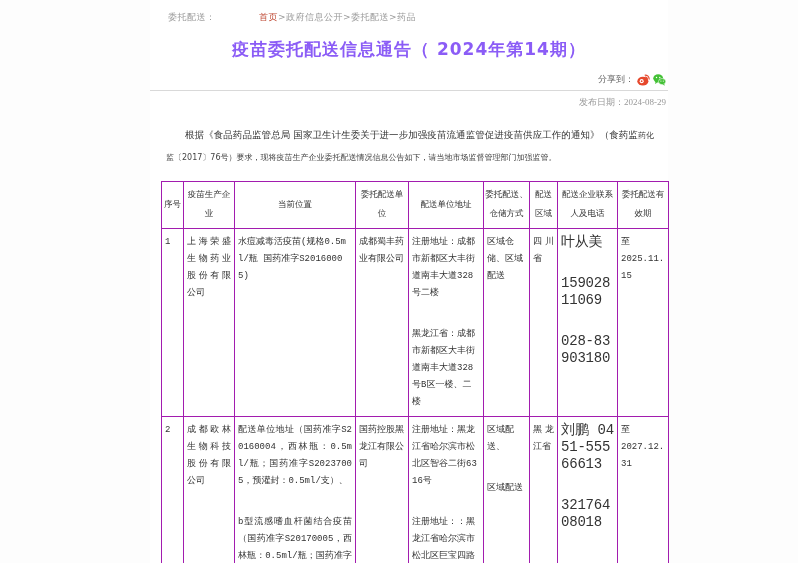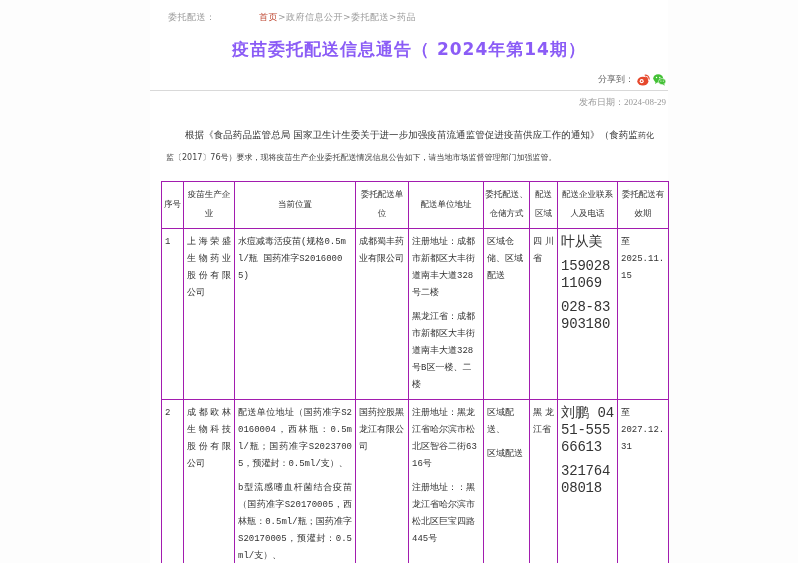--- a/index.html
+++ b/index.html
@@ -37,21 +37,21 @@
   }
   table.notice th,table.notice td{
     border:1px solid #a21caf;font-size:9px;color:#333;vertical-align:top;
     padding:5px 3px;line-height:17px;word-break:break-all;overflow:hidden;font-family:Liberation Mono, monospace;
   }
   table.notice th{
     font-weight:normal;text-align:center;vertical-align:middle;
     padding:4px 1px;font-size:8.5px;line-height:19px;
   }
   td.justify{text-align:justify;text-justify:inter-character;}
-  .para + .para{margin-top:7px;}
+  .para + .para{margin-top:24px;}
   td.col-region{padding-left:1px;padding-right:1px;font-size:8.5px;text-align:justify;}
   td.col-contact .para{font-size:14px;letter-spacing:-0.2px;text-align:justify;}
   td.col-valid{font-size:8.5px;}
 </style>
 </head>
 <body>
 
 <div class="content">
 
   <div class="breadcrumb">

